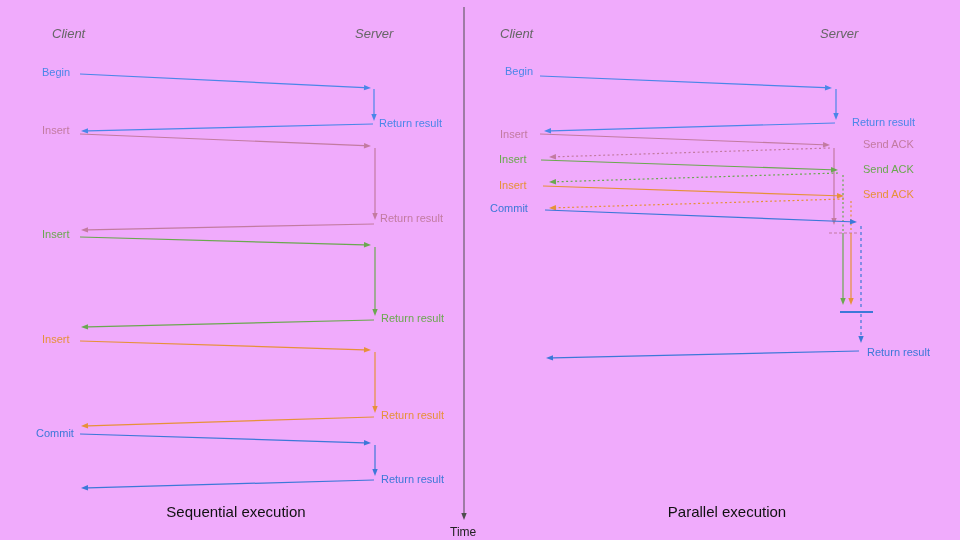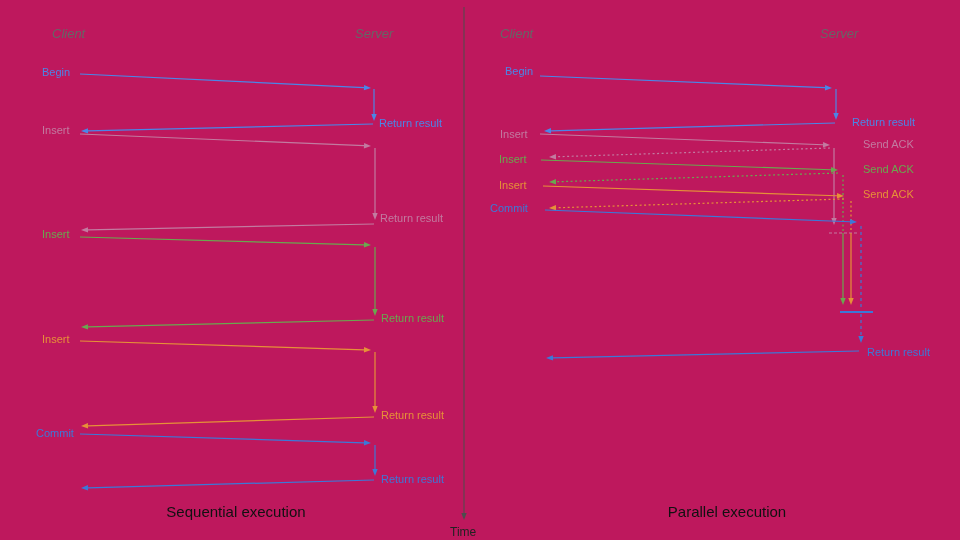--- a/index.html
+++ b/index.html
@@ -1,16 +1,16 @@
 <!DOCTYPE html>
 <html><head>
 <meta charset="utf-8">
 <style>
   html,body{margin:0;padding:0;background:#ffffff;}
-  .stage{position:relative;width:960px;height:540px;background:#be185d;overflow:hidden;
+  .stage{position:relative;width:960px;height:540px;background:#f0abfc;overflow:hidden;
          font-family:"Liberation Sans", sans-serif;}
   svg text{font-family:"Liberation Sans", sans-serif;}
 </style>
 </head>
 <body>
 
 <div class="stage">
   <svg width="960" height="540" viewBox="0 0 960 540" xmlns="http://www.w3.org/2000/svg">
       <polygon points="371,88 363.8783401151132,90.36050004956459 364.1378337951293,84.96673855780102" fill="#4a86e8"></polygon>
       <line x1="80" y1="74" x2="364.00808695512126" y2="87.66361930368281" stroke="#4a86e8" stroke-width="1.2"></line>

